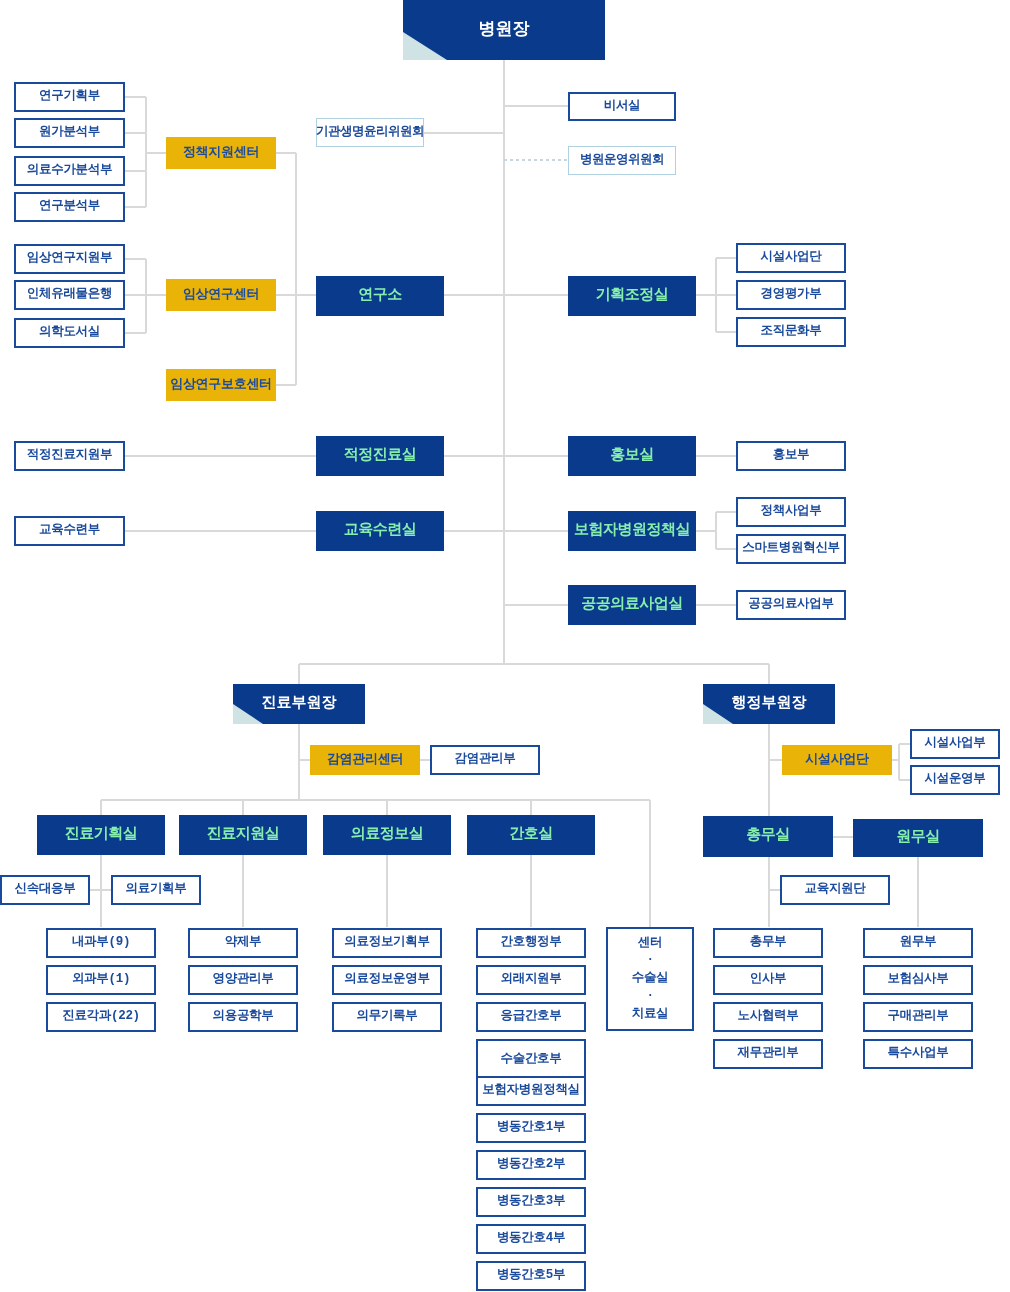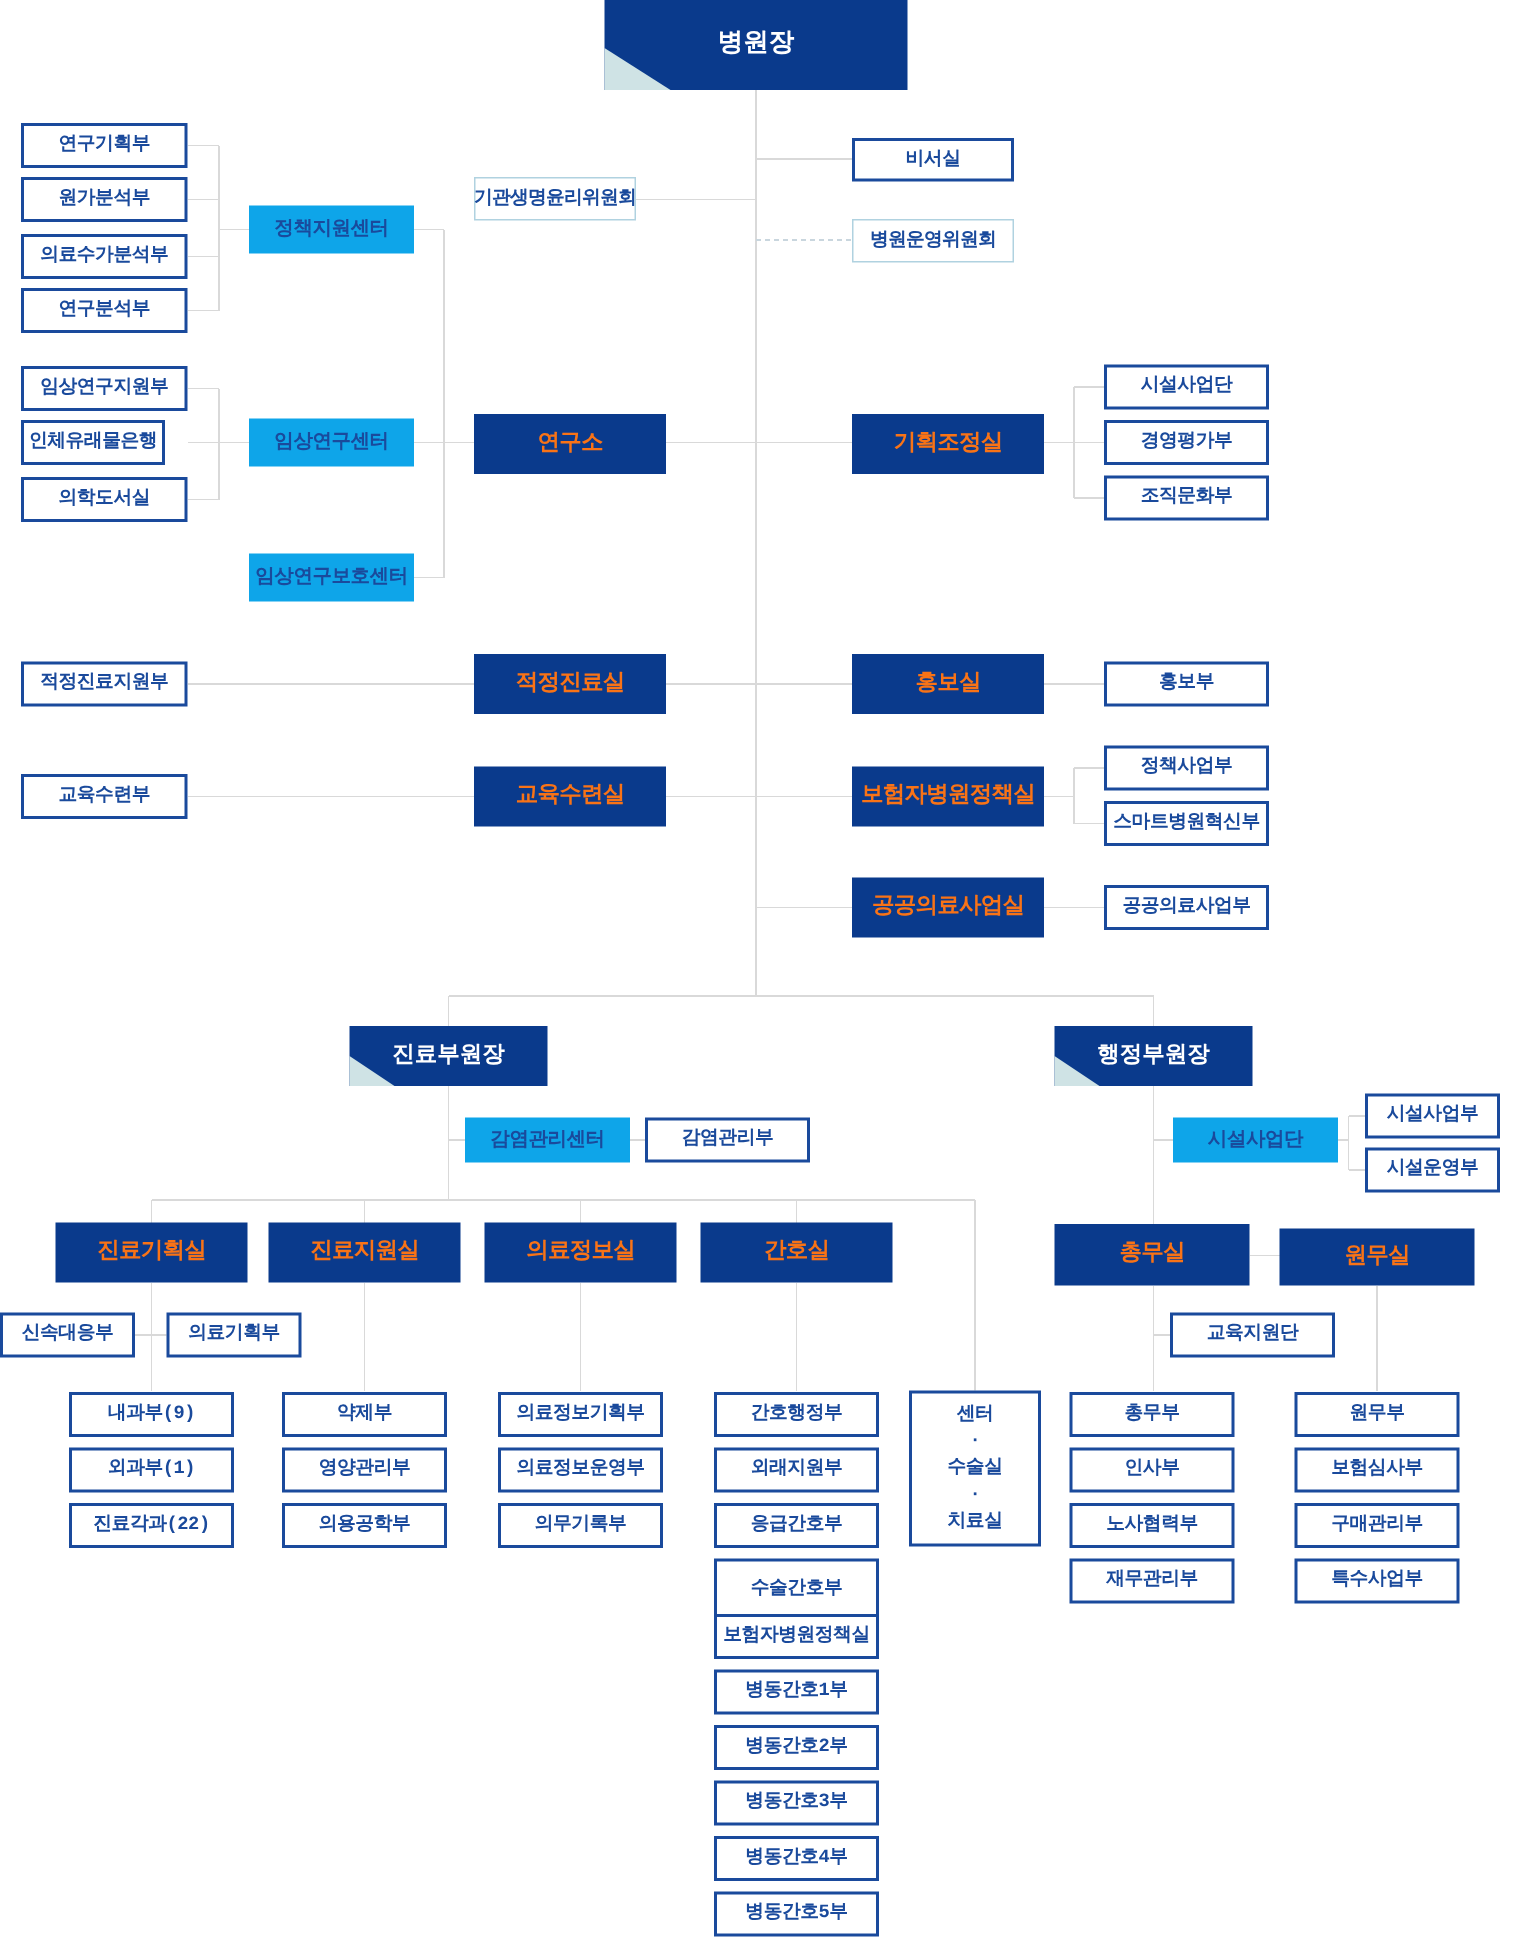--- a/index.html
+++ b/index.html
@@ -9,22 +9,22 @@
   }
   .lines{position:absolute;left:0;top:0;}
   .lines path{fill:none;stroke:#d9d9d9;stroke-width:1.2;shape-rendering:crispEdges;}
   .lines path.dashed{stroke:#c9d6de;stroke-dasharray:3 3;}
   .box{
     position:absolute;box-sizing:border-box;display:flex;align-items:center;justify-content:center;
     font-weight:bold;white-space:nowrap;text-align:center;line-height:1.1;
   }
   .unit{background:#ffffff;border:2px solid #1a4a9c;color:#1a4a9c;font-size:12.5px;letter-spacing:-0.3px;}
   .committee{background:#ffffff;border:1px solid #b0d2e0;color:#1a4a9c;font-size:12.5px;letter-spacing:-0.5px;}
-  .center{background:#0ea5e9;border:none;color:#1a4a9c;font-size:13px;letter-spacing:-0.3px;}
-  .dept{background:#0a3a8c;color:#f97316;font-size:15px;letter-spacing:-0.5px;}
+  .center{background:#eab308;border:none;color:#1a4a9c;font-size:13px;letter-spacing:-0.3px;}
+  .dept{background:#0a3a8c;color:#86efac;font-size:15px;letter-spacing:-0.5px;}
   .exec{background:#0a3a8c;color:#ffffff;font-size:17px;position:absolute;}
   .exec::after{content:"";position:absolute;left:0;bottom:0;width:0;height:0;
     border-bottom:28px solid #cfe3e5;border-right:44px solid transparent;}
   .exec.sm{font-size:15px;}
   .exec.sm::after{border-bottom:20px solid #cfe3e5;border-right:30px solid transparent;}
   .tall{flex-direction:column;font-size:12.5px;letter-spacing:-0.3px;}
   .tall span{display:block;padding:2px 0;}
 </style>
 </head>
 <body>
@@ -56,21 +56,21 @@
   <div class="box committee" style="left:316px;top:118px;width:108px;height:29px">기관생명윤리위원회</div>
   <div class="box committee" style="left:568px;top:146px;width:108px;height:29px">병원운영위원회</div>
 
   <div class="box unit" style="left:14px;top:82px;width:111px;height:30px">연구기획부</div>
   <div class="box unit" style="left:14px;top:118px;width:111px;height:30px">원가분석부</div>
   <div class="box unit" style="left:14px;top:156px;width:111px;height:30px">의료수가분석부</div>
   <div class="box unit" style="left:14px;top:192px;width:111px;height:30px">연구분석부</div>
   <div class="box center" style="left:166px;top:137px;width:110px;height:32px">정책지원센터</div>
 
   <div class="box unit" style="left:14px;top:244px;width:111px;height:30px">임상연구지원부</div>
-  <div class="box unit" style="left:14px;top:280px;width:96px;height:30px">인체유래물은행</div>
+  <div class="box unit" style="left:14px;top:280px;width:111px;height:30px">인체유래물은행</div>
   <div class="box unit" style="left:14px;top:318px;width:111px;height:30px">의학도서실</div>
   <div class="box center" style="left:166px;top:279px;width:110px;height:32px">임상연구센터</div>
   <div class="box center" style="left:166px;top:369px;width:110px;height:32px">임상연구보호센터</div>
 
   <div class="box dept" style="left:316px;top:276px;width:128px;height:40px">연구소</div>
   <div class="box dept" style="left:568px;top:276px;width:128px;height:40px">기획조정실</div>
   <div class="box unit" style="left:736px;top:243px;width:110px;height:30px">시설사업단</div>
   <div class="box unit" style="left:736px;top:280px;width:110px;height:30px">경영평가부</div>
   <div class="box unit" style="left:736px;top:317px;width:110px;height:30px">조직문화부</div>
 

